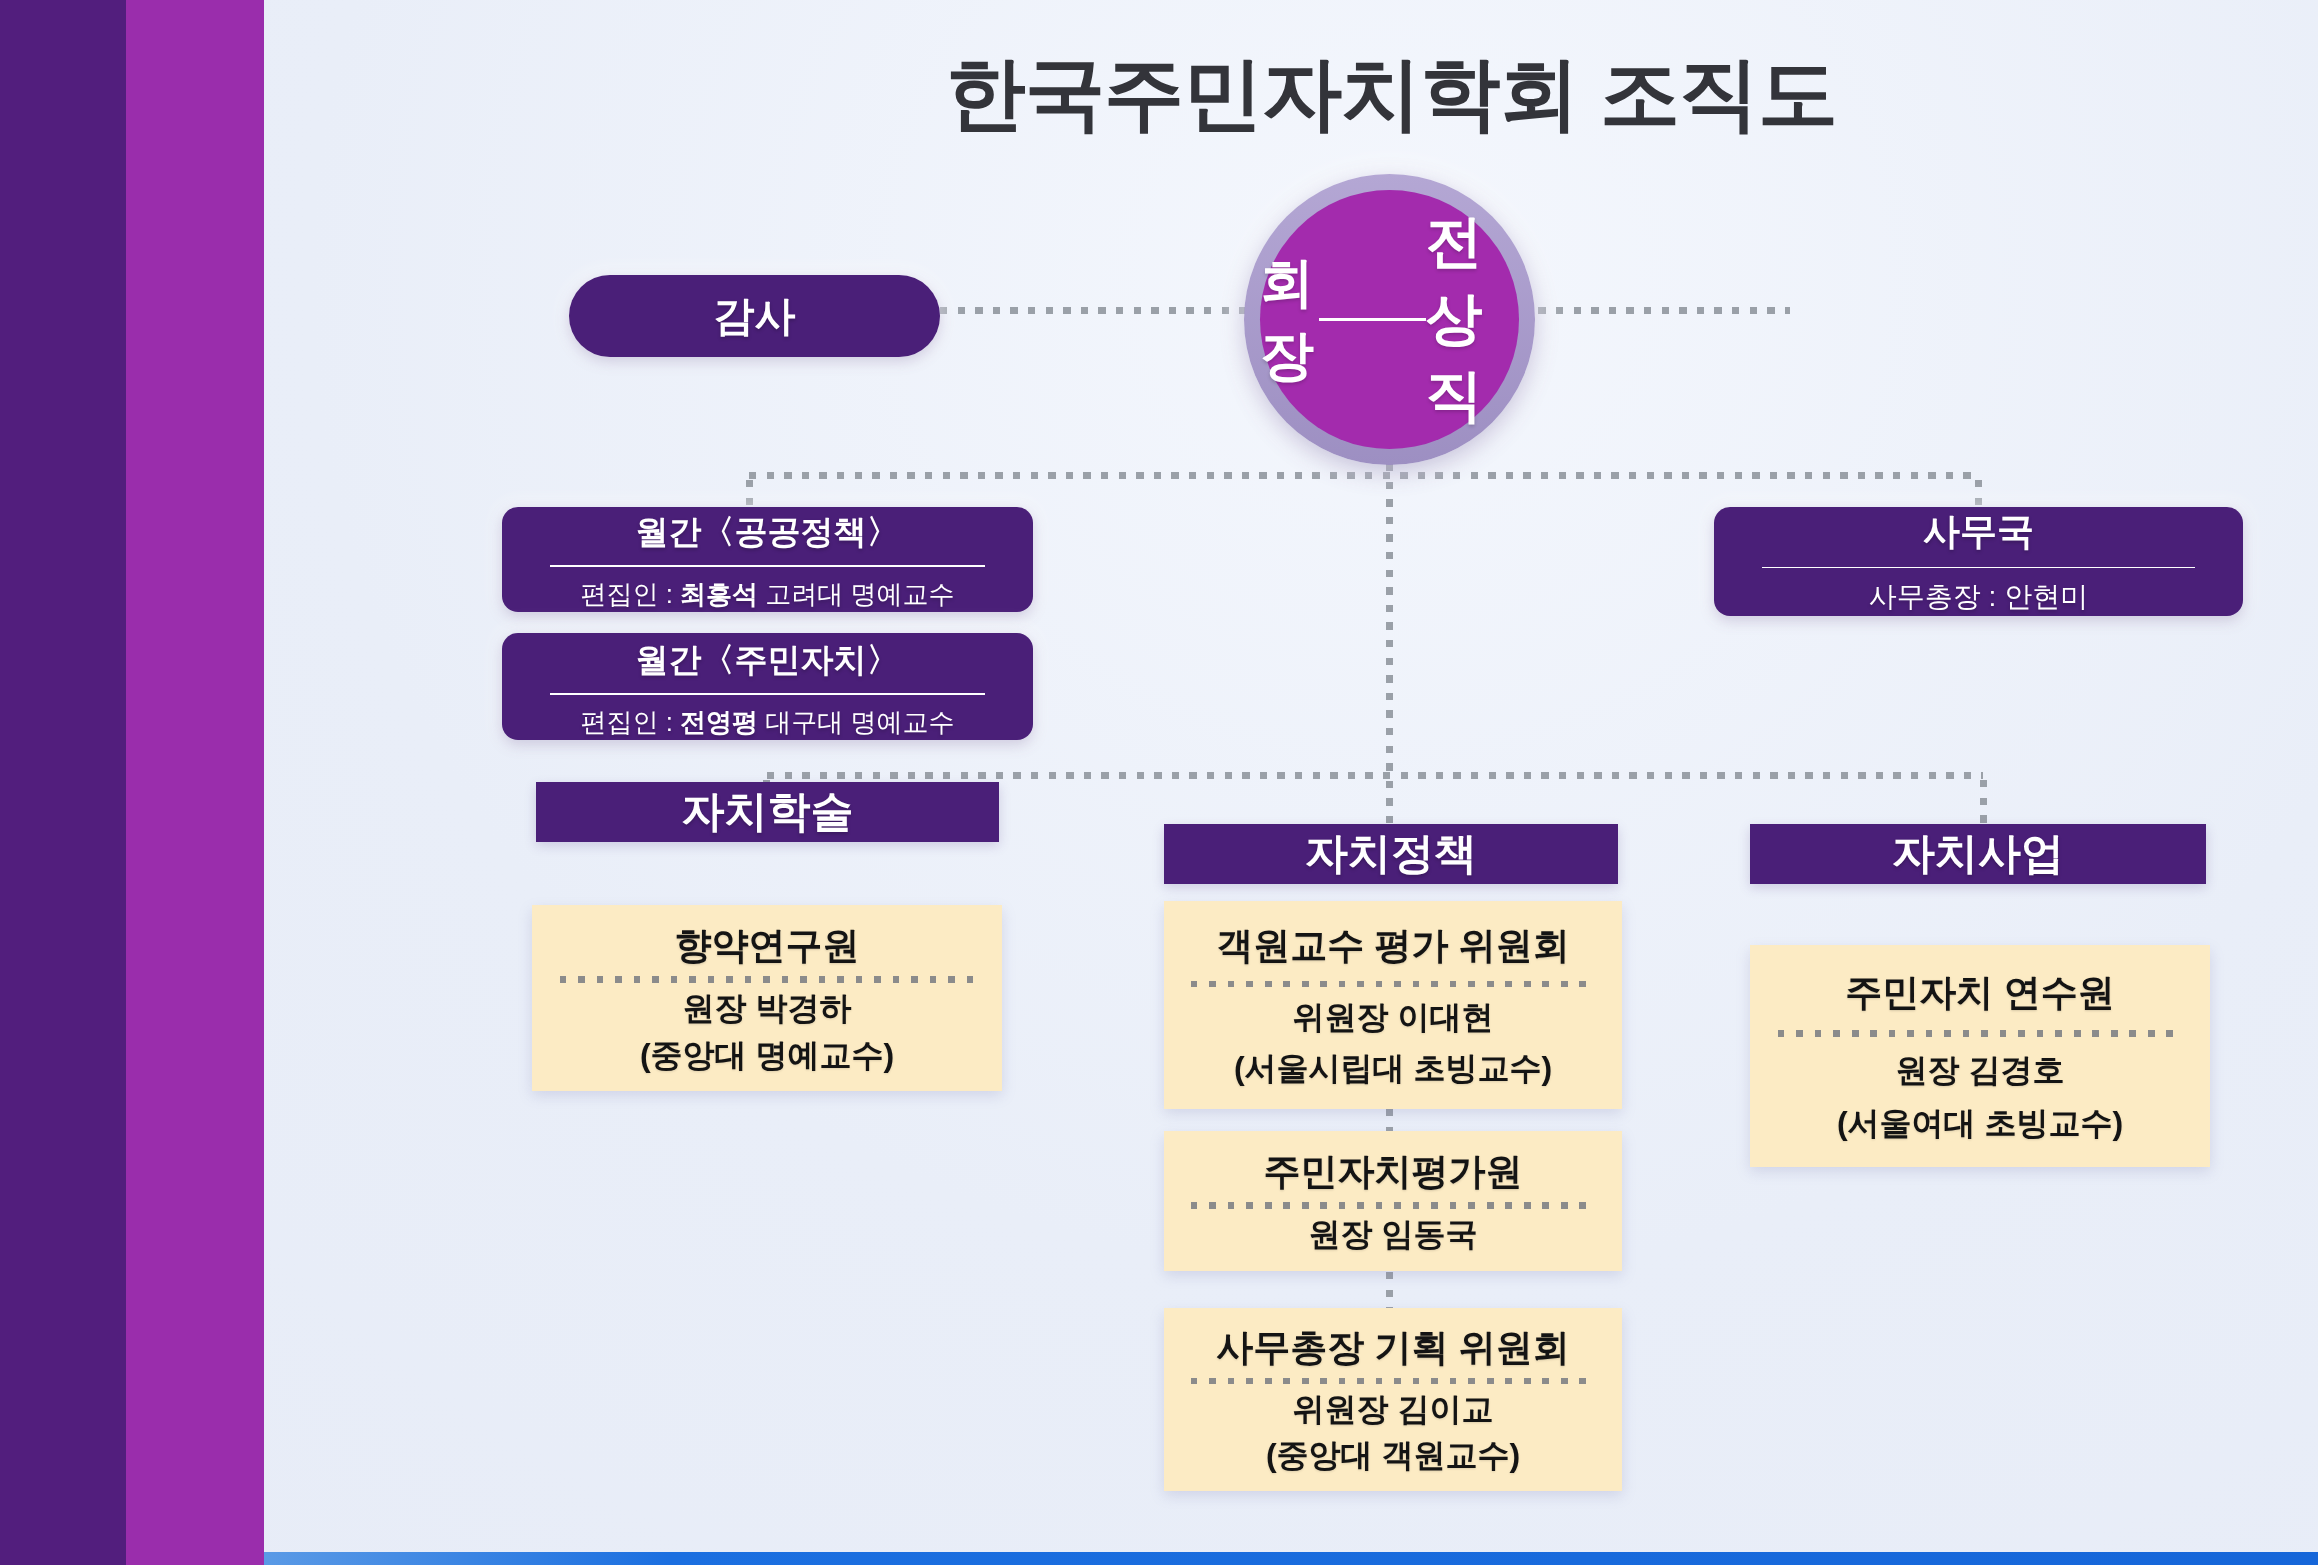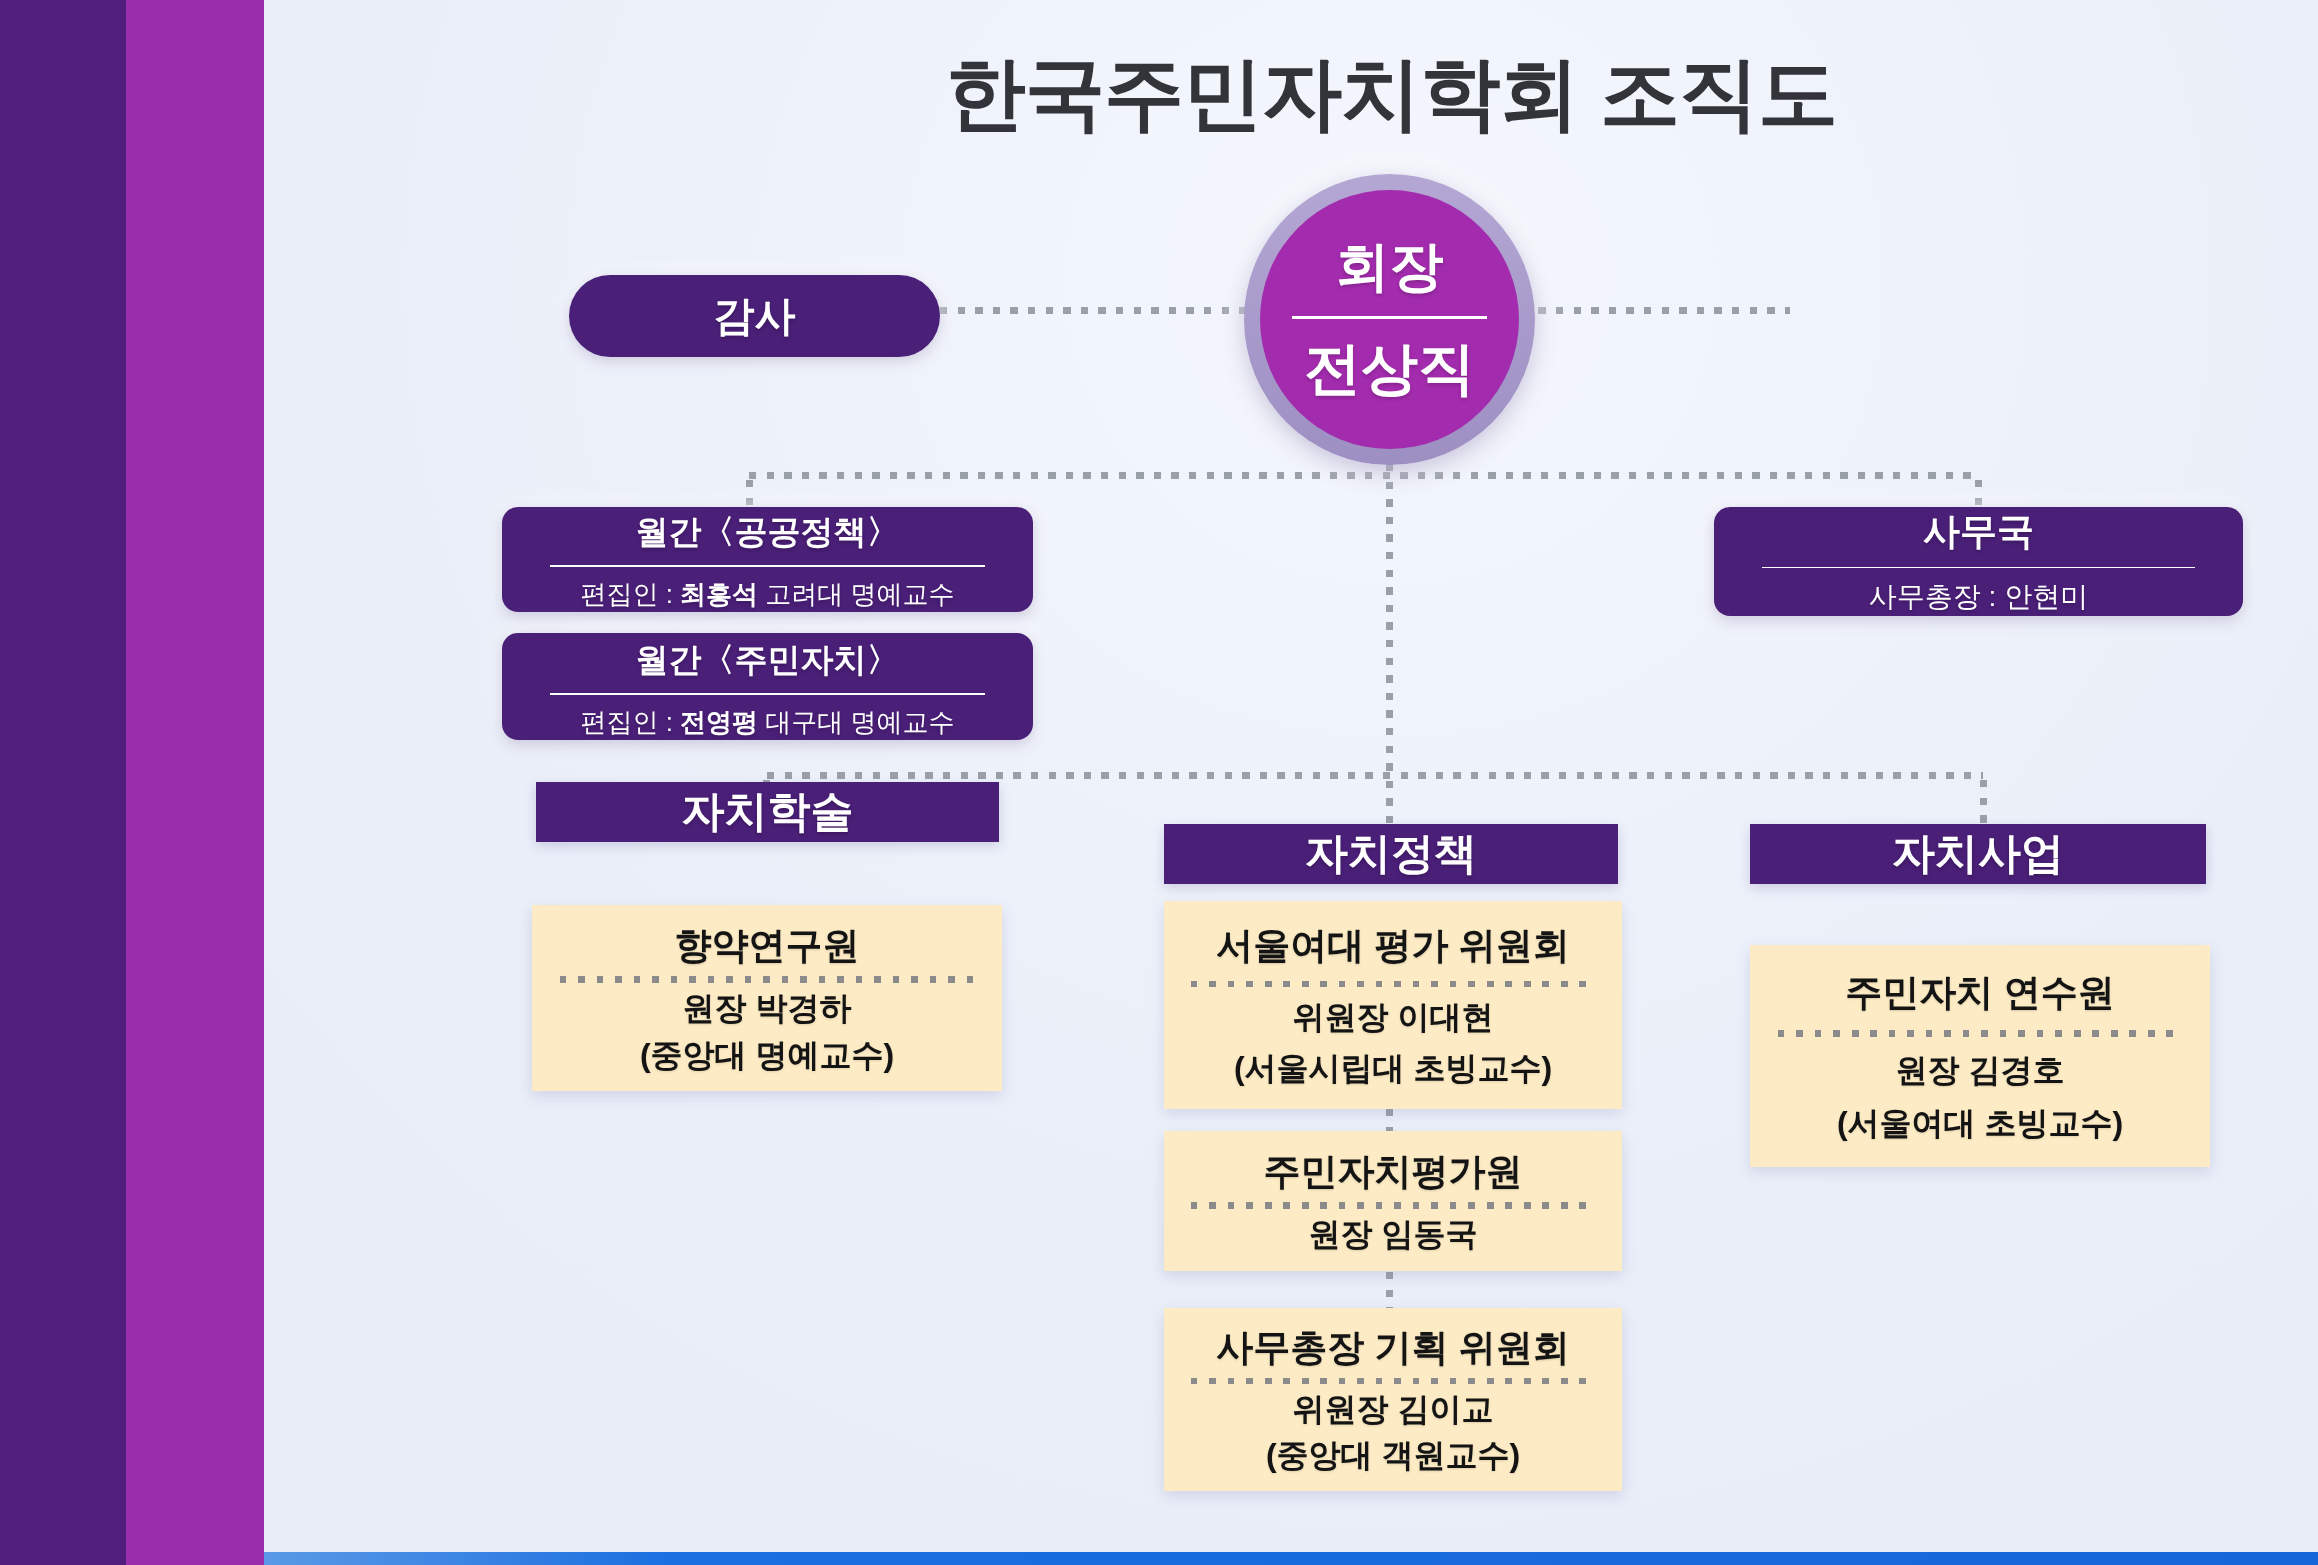--- a/index.html
+++ b/index.html
@@ -18,21 +18,21 @@
   .title{left:464px;top:41px;width:1855px;text-align:center;font-size:80px;font-weight:800;
          color:#33343a;letter-spacing:-0.9px;}
   
   .dh{height:7.4px;background-image:repeating-linear-gradient(90deg,#9aa0a8 0 7.4px,transparent 7.4px 17.6px);z-index:1;}
   .dv{width:7.4px;background-image:repeating-linear-gradient(180deg,#9aa0a8 0 7.4px,transparent 7.4px 17.6px);z-index:1;}
   
   .ring{left:1244px;top:174px;width:291px;height:291px;border-radius:50%;z-index:2;
         background:linear-gradient(180deg,#b4a7d4 0%,#9d8fc2 100%);
         box-shadow:0 7.4px 23px rgba(90,70,140,.30), 0 0 28px 9.3px rgba(255,255,255,.55);}
   .ring-inner{position:absolute;left:16px;top:16px;right:16px;bottom:16px;border-radius:50%;
-        background:#a32bad;display:flex;flex-direction:column;align-items:center;justify-content:center;}
+        background:#a32bad;display:flex;align-items:center;justify-content:center;}
   .chair-role{color:#fff;font-size:54px;font-weight:600;text-shadow:0 1.9px 3.7px rgba(0,0,0,.18);}
   .chair-div{width:195px;height:2.8px;background:#fff;margin:12px 0;}
   .chair-name{color:#fff;font-size:57px;font-weight:600;text-shadow:0 1.9px 3.7px rgba(0,0,0,.18);}
   
   .pill{background:#4a1f78;border-radius:44px;color:#fff;display:flex;align-items:center;justify-content:center;
         font-size:41px;font-weight:600;z-index:2;text-shadow:0 1.9px 3.7px rgba(0,0,0,.22);
         box-shadow:0 4.6px 14px rgba(90,70,140,.25), 0 0 18.5px 5.6px rgba(255,255,255,.55);}
   
   .pubbox{background:#4a1f78;border-radius:16px;color:#fff;display:flex;flex-direction:column;align-items:center;
           justify-content:flex-end;z-index:2;text-shadow:0 1.9px 3.7px rgba(0,0,0,.22);
@@ -112,21 +112,21 @@
   <div class="abs hdr" style="left:1750px;top:824px;width:456px;height:60px;">자치사업</div>
 
   <div class="abs cream" style="left:532px;top:905px;width:470px;height:186px;">
     <div class="t1">향약연구원</div>
     <div class="dot"></div>
     <div class="t2">원장 박경하</div>
     <div class="t2">(중앙대 명예교수)</div>
   </div>
 
   <div class="abs cream" style="left:1164px;top:901px;width:458px;height:208px;">
-    <div class="t1">서울여대 평가 위원회</div>
+    <div class="t1">객원교수 평가 위원회</div>
     <div class="dot"></div>
     <div class="t2">위원장 이대현</div>
     <div class="t2">(서울시립대 초빙교수)</div>
   </div>
 
   <div class="abs cream" style="left:1164px;top:1131px;width:458px;height:140px;">
     <div class="t1">주민자치평가원</div>
     <div class="dot"></div>
     <div class="t2">원장 임동국</div>
   </div>

